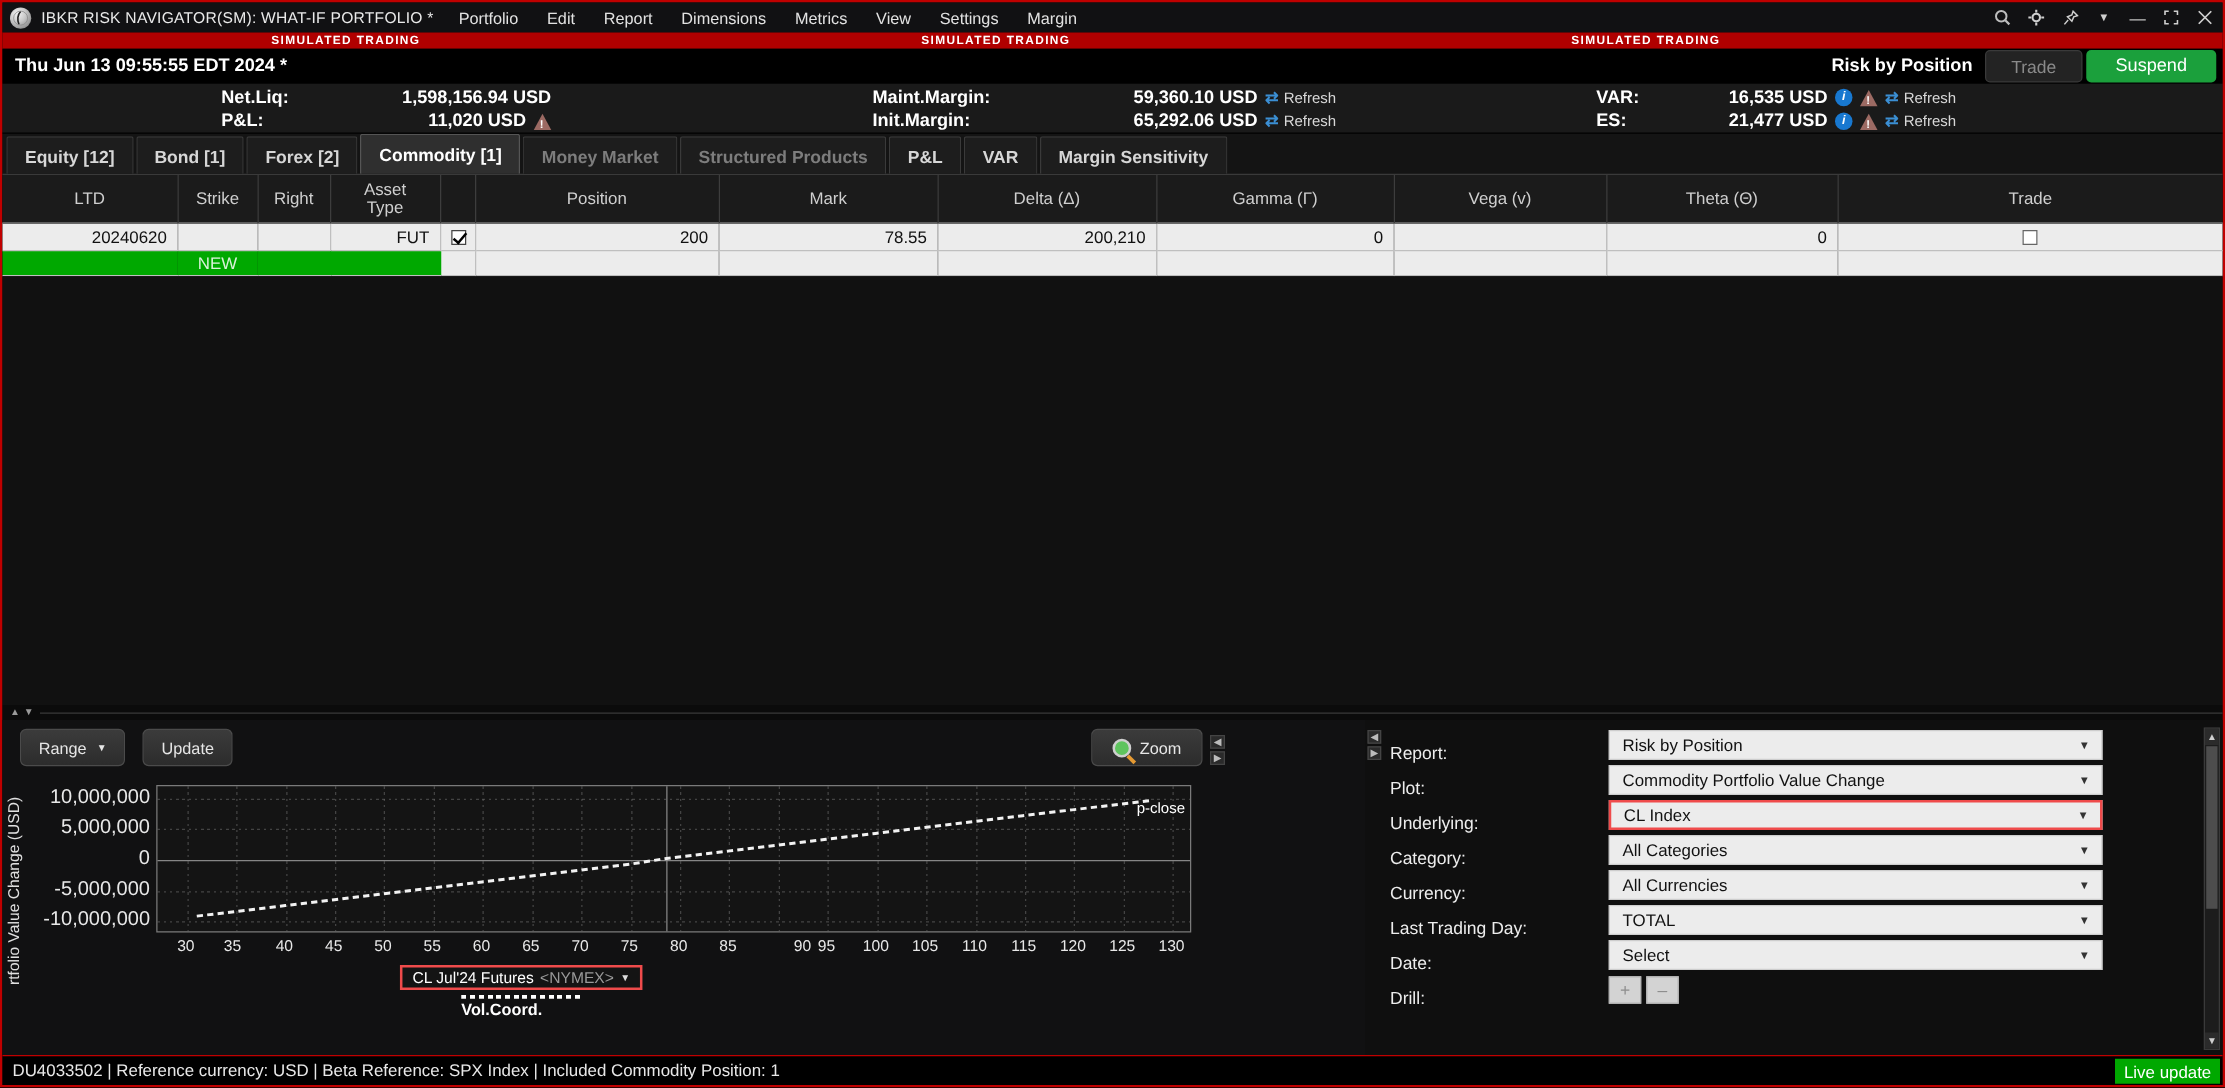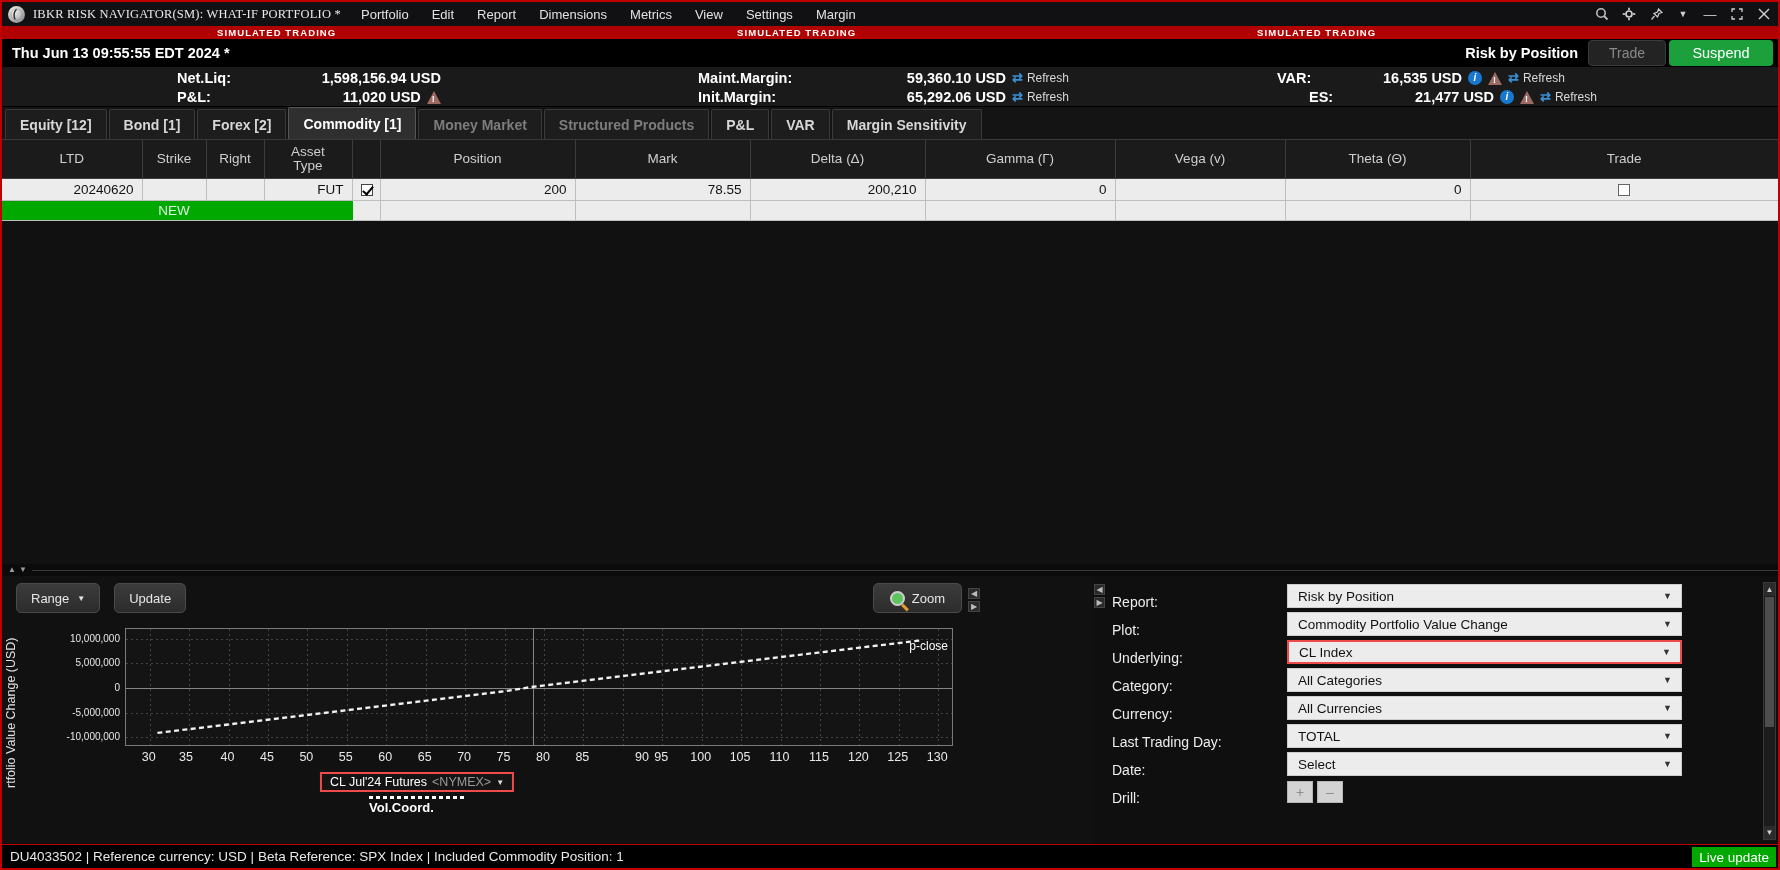--- a/index.html
+++ b/index.html
@@ -24,21 +24,20 @@
   .app-logo {
     width:17px;height:17px;border-radius:50%;
     background:radial-gradient(circle at 35% 30%,#f2f2f2 0%,#c9c9c9 40%,#6e6e6e 100%);
     display:flex;align-items:center;justify-content:center;margin-right:8px;
     flex:0 0 auto;
   }
   .app-logo svg { display:block; }
   .app-title {
     font-size:12.5px; color:#eaeaea; letter-spacing:.2px; white-space:nowrap;
     margin-right:18px;
-    font-family:Liberation Serif, serif;
   }
   .menubar { display:flex; align-items:center; gap:19px; }
   .menu-item {
     font-size:13px; color:#e2e2e2; white-space:nowrap; cursor:default;
     padding:1px 2px;
   }
   .win-ctrl {
     position:absolute; right:6px; top:0; height:24px;
     display:flex; align-items:center; gap:11px;
   }
@@ -175,21 +174,21 @@
   .pane-arrows span { font-size:8px;color:#bbb;background:#2a2a2a;border:1px solid #444;
      width:12px;height:11px;display:flex;align-items:center;justify-content:center;}
 
   .chart-area { position:relative; height:190px; }
   .ylabel {
     position:absolute; left:2px; top:0px; width:16px; height:185px;
     writing-mode:vertical-rl; transform:rotate(180deg);
     font-size:12.5px; color:#e0e0e0; text-align:center; white-space:nowrap;
     overflow:hidden;
   }
-  .ytick { position:absolute; right:0; font-size:10px; color:#e8e8e8; text-align:right; transform:translateY(-50%); white-space:nowrap;}
+  .ytick { position:absolute; right:0; font-size:16px; color:#e8e8e8; text-align:right; transform:translateY(-50%); white-space:nowrap;}
   .yticks { position:absolute; left:18px; width:100px; top:0; height:125px; }
   .plot {
     position:absolute; left:123px; top:8px; width:828px; height:118px;
     border:1px solid #7a7a7a; background:#141414;
   }
   .gx { position:absolute; top:0; bottom:0; width:1px;
         background:repeating-linear-gradient(#6a6a6a 0 2px, transparent 2px 5px); opacity:.55;}
   .gy { position:absolute; left:0; right:0; height:1px;
         background:repeating-linear-gradient(to right,#6a6a6a 0 2px, transparent 2px 5px); opacity:.55;}
   .gx.solid { background:#9a9a9a; opacity:.85; }
@@ -361,21 +360,21 @@
     <div class="stat-col" style="left:1275px;">
       <div class="stat-row">
         <span class="stat-k" style="width:60px;">VAR:</span>
         <span class="stat-v" style="width:125px;">16,535 USD</span>
         <span class="ico-info">i</span>
         <span class="ico-warn"></span>
         <span class="ico-refresh">⇄</span>
         <span class="refresh-link">Refresh</span>
       </div>
       <div class="stat-row">
-        <span class="stat-k" style="width:60px;margin-left:32px;">ES:</span>
+        <span class="stat-k" style="width:60px;">ES:</span>
         <span class="stat-v" style="width:125px;">21,477 USD</span>
         <span class="ico-info">i</span>
         <span class="ico-warn"></span>
         <span class="ico-refresh">⇄</span>
         <span class="refresh-link">Refresh</span>
       </div>
     </div>
   </div>
 
   <div class="tabs">

